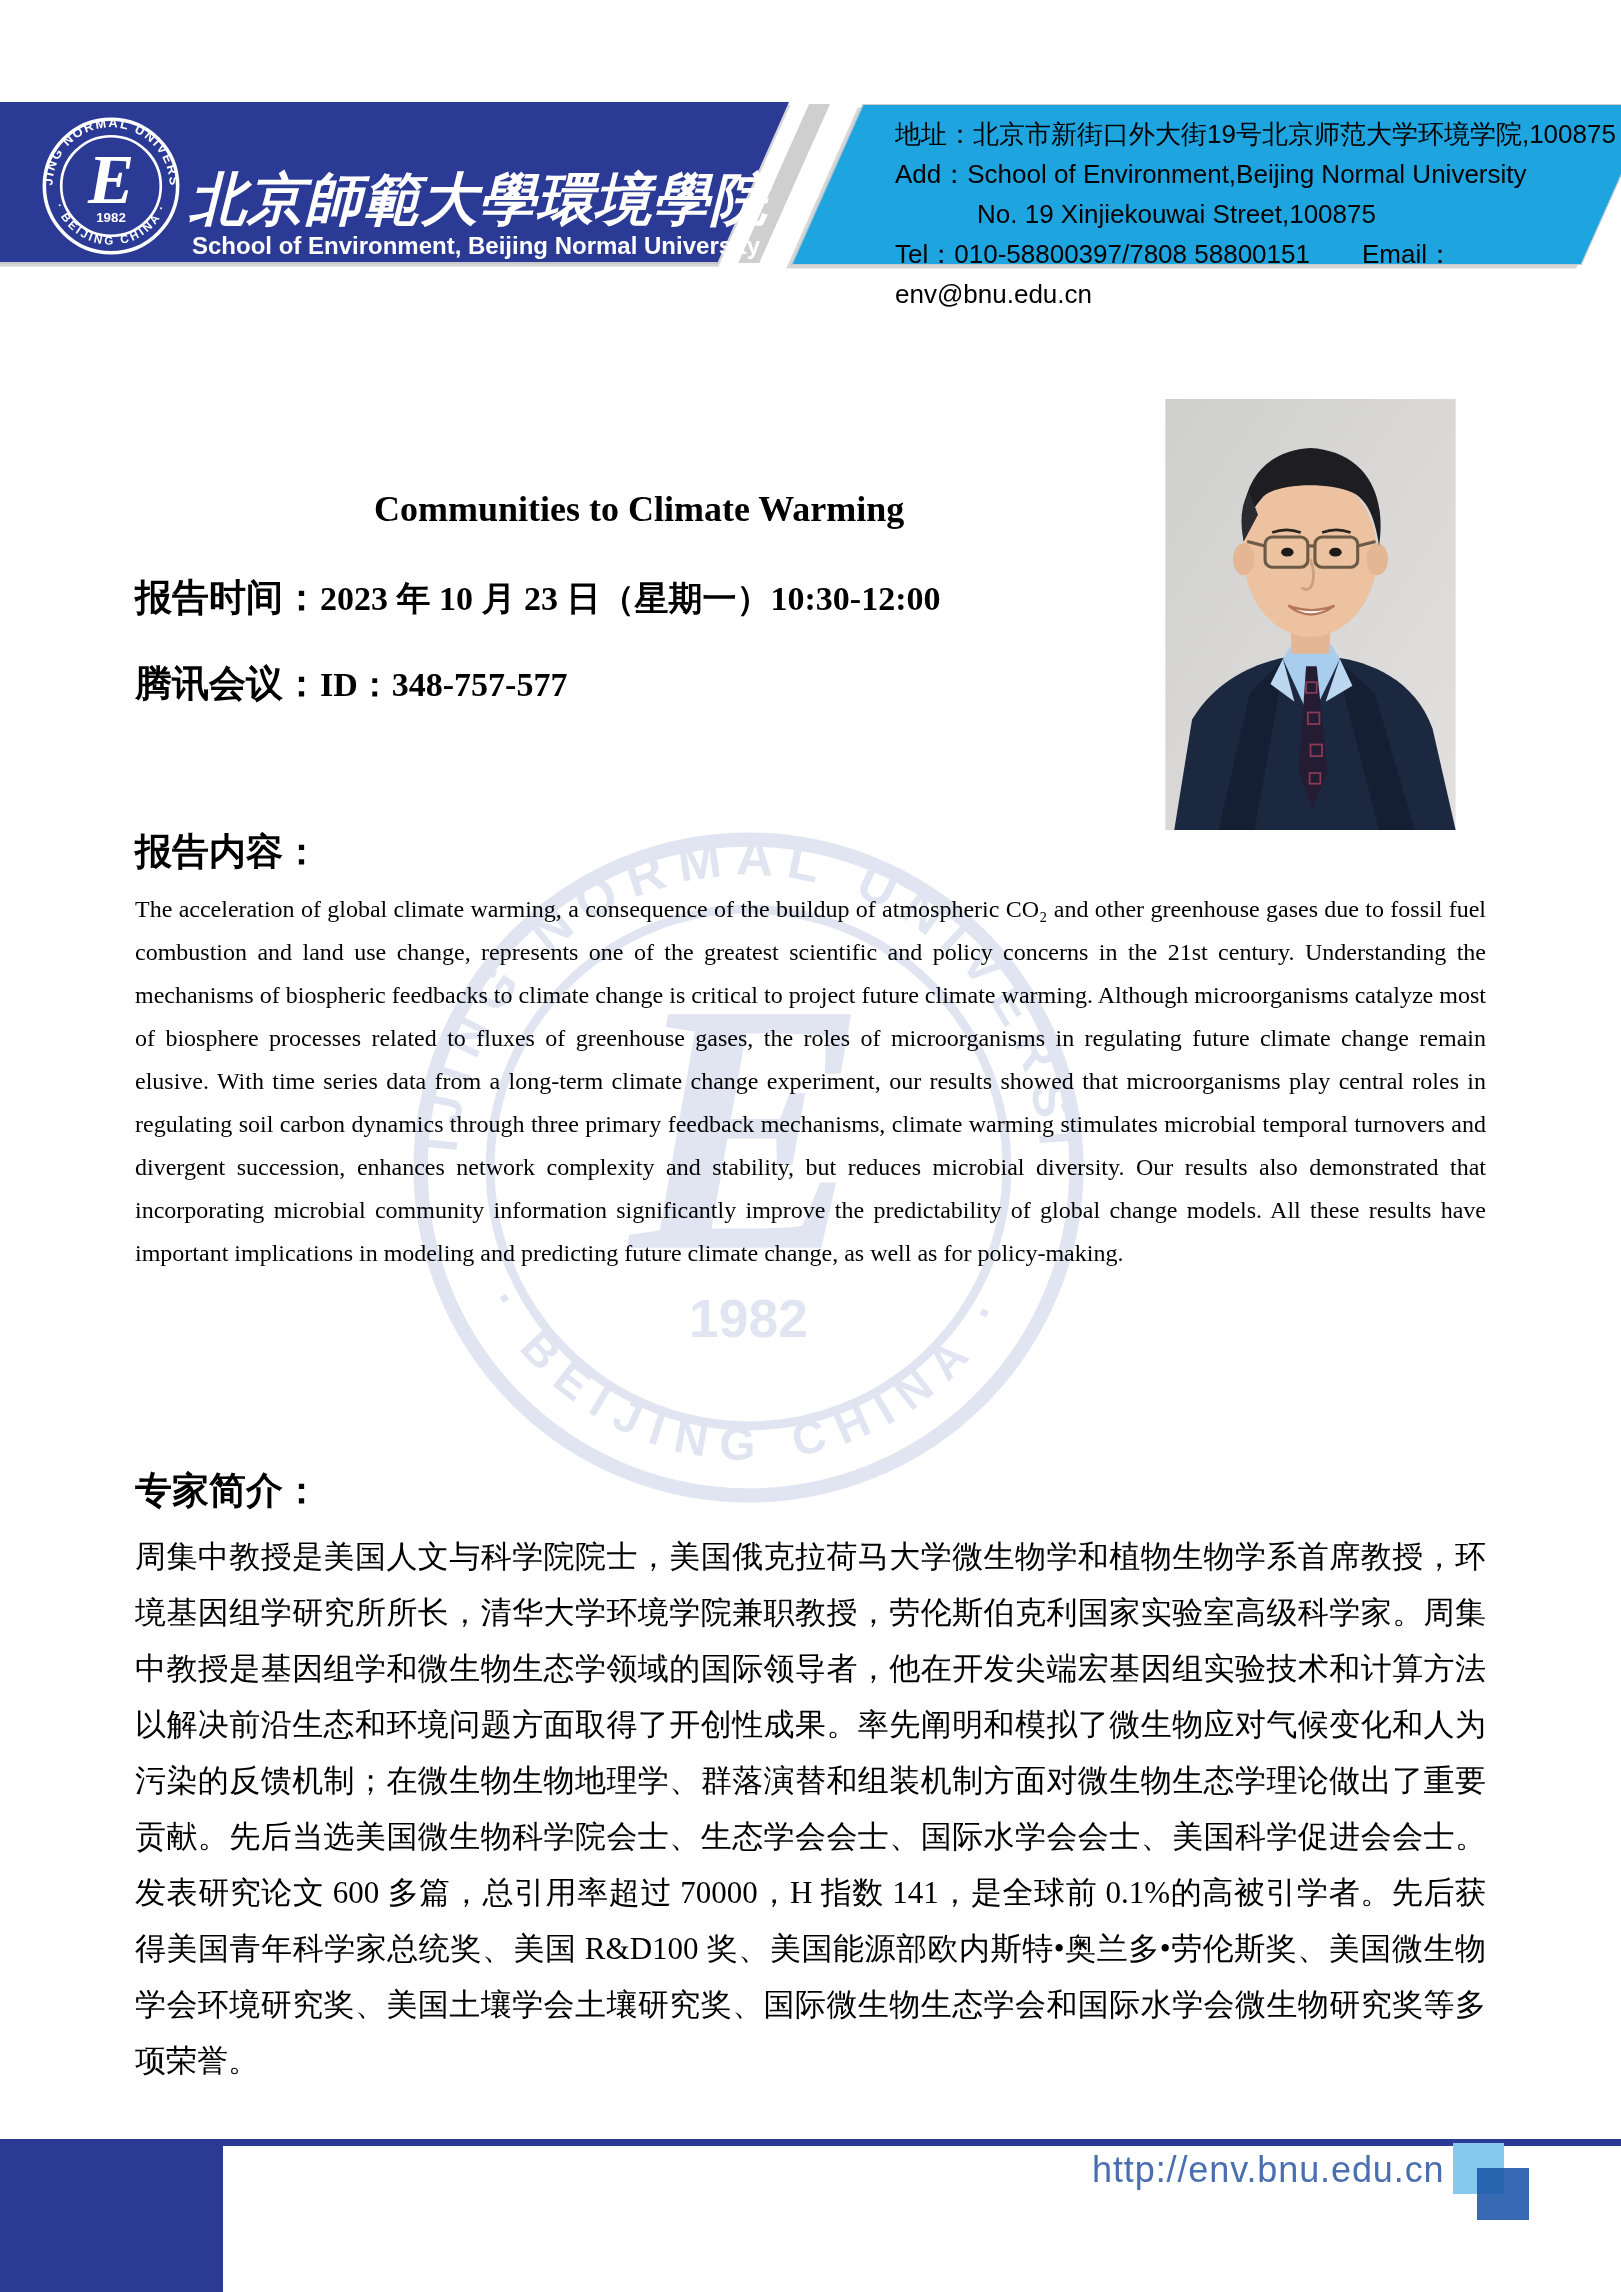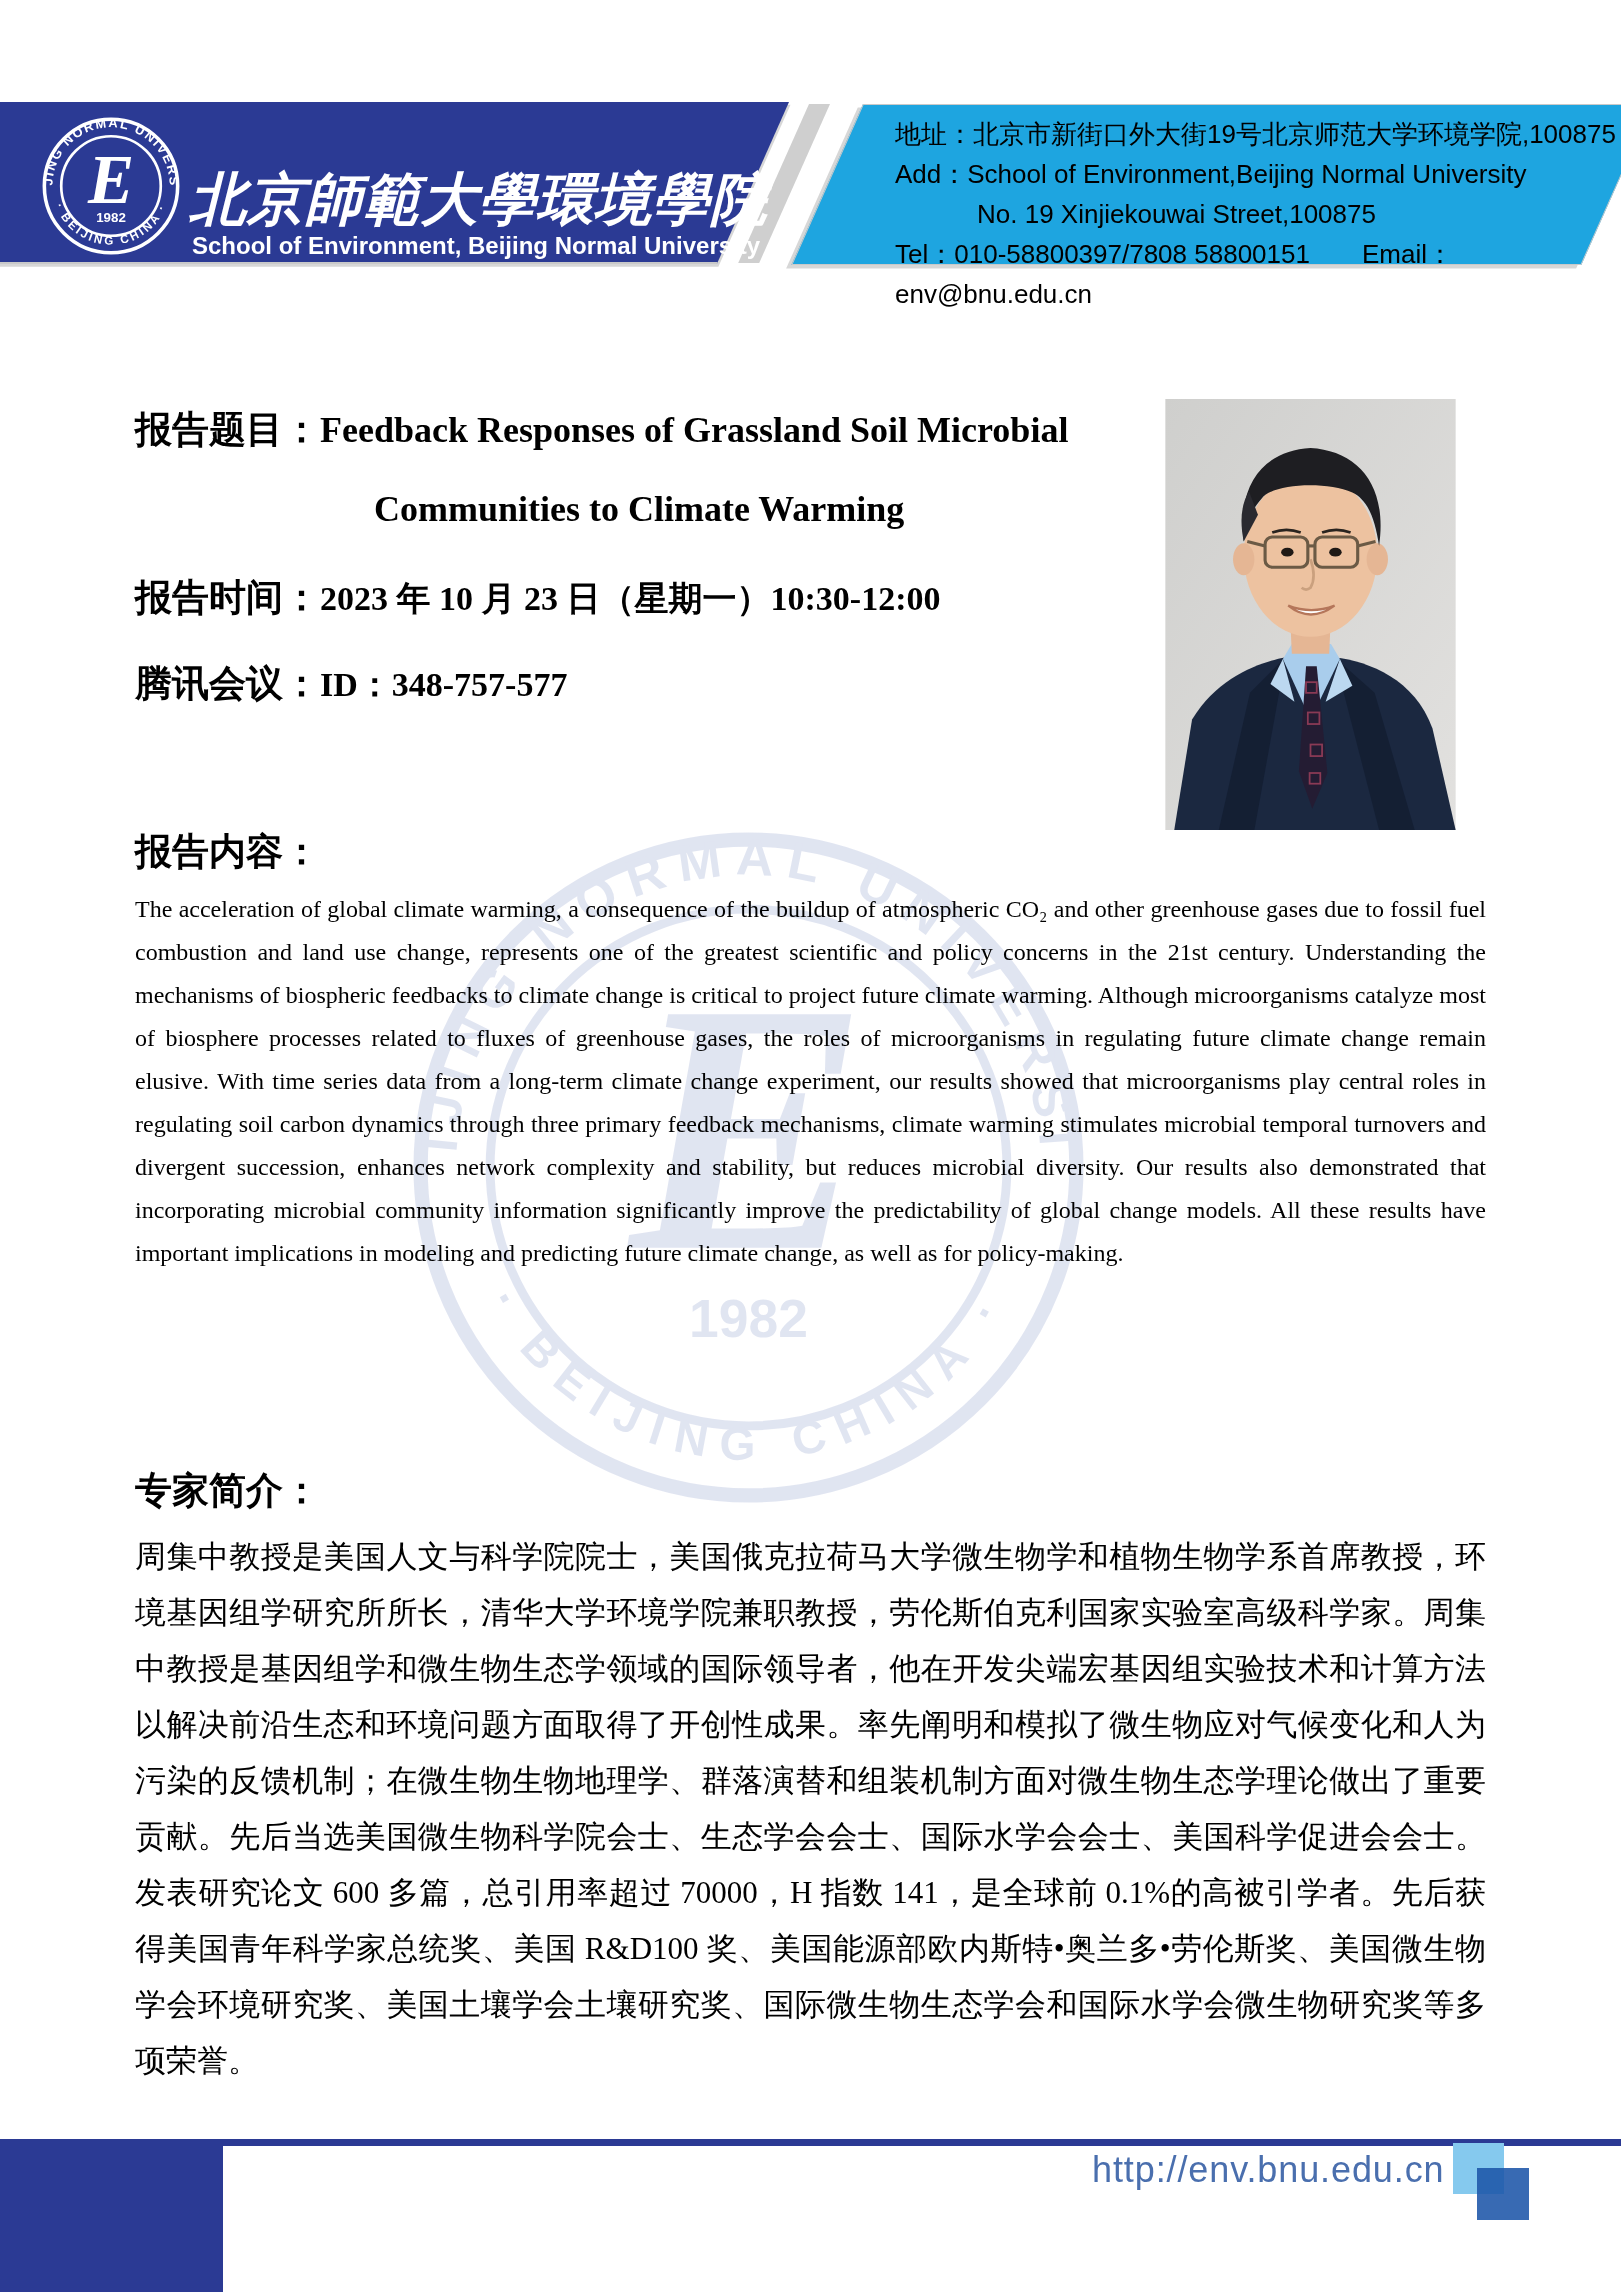--- a/index.html
+++ b/index.html
@@ -161,23 +161,20 @@
     <g stroke="#2a241f" stroke-width="3" fill="none">
       <path d="M 120,150 Q 136,144 152,150"></path>
       <path d="M 176,150 Q 192,144 208,150"></path>
     </g>
     <ellipse cx="137" cy="172" rx="7" ry="5" fill="#201a16"></ellipse>
     <ellipse cx="191" cy="172" rx="7" ry="5" fill="#201a16"></ellipse>
     <path d="M 163,180 Q 170,200 163,212 Q 158,216 153,212" fill="none" stroke="#caa07e" stroke-width="3"></path>
     <path d="M 138,232 Q 163,252 190,232 Q 164,242 138,232 Z" fill="#ffffff" stroke="#b5765a" stroke-width="2.5"></path>
   </svg>
 
-  <div class="content-abs row" style="top:405px">
-    <span class="h-label">报告题目：</span><span class="en-title">Feedback Responses of Grassland Soil Microbial</span>
-  </div>
   <div class="content-abs row" style="top:488px;left:374px">
     <span class="en-title">Communities to Climate Warming</span>
   </div>
 
   <div class="content-abs row" style="top:573px">
     <span class="h-label">报告时间：</span><span class="h-val">2023 年 10 月 23 日（星期一）10:30-12:00</span>
   </div>
 
   <div class="content-abs row" style="top:659px">
     <span class="h-label">腾讯会议：</span><span class="h-val">ID：348-757-577</span>

